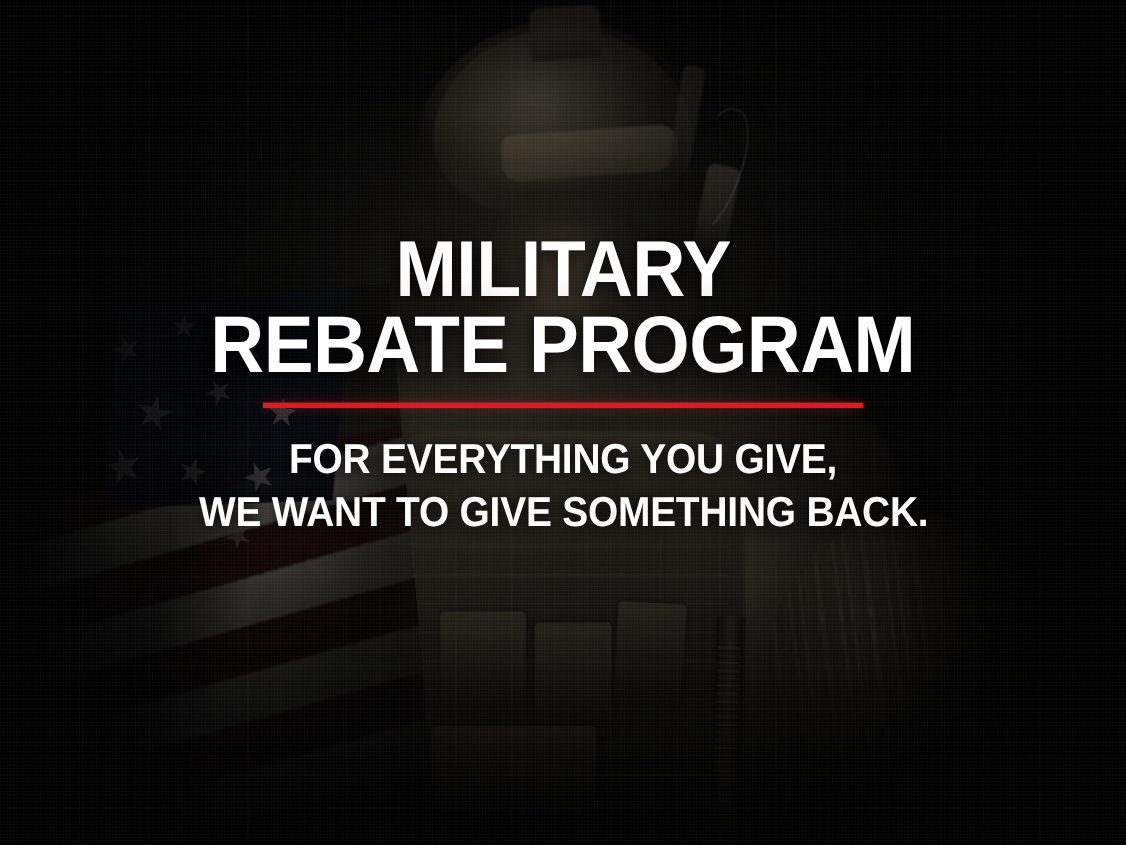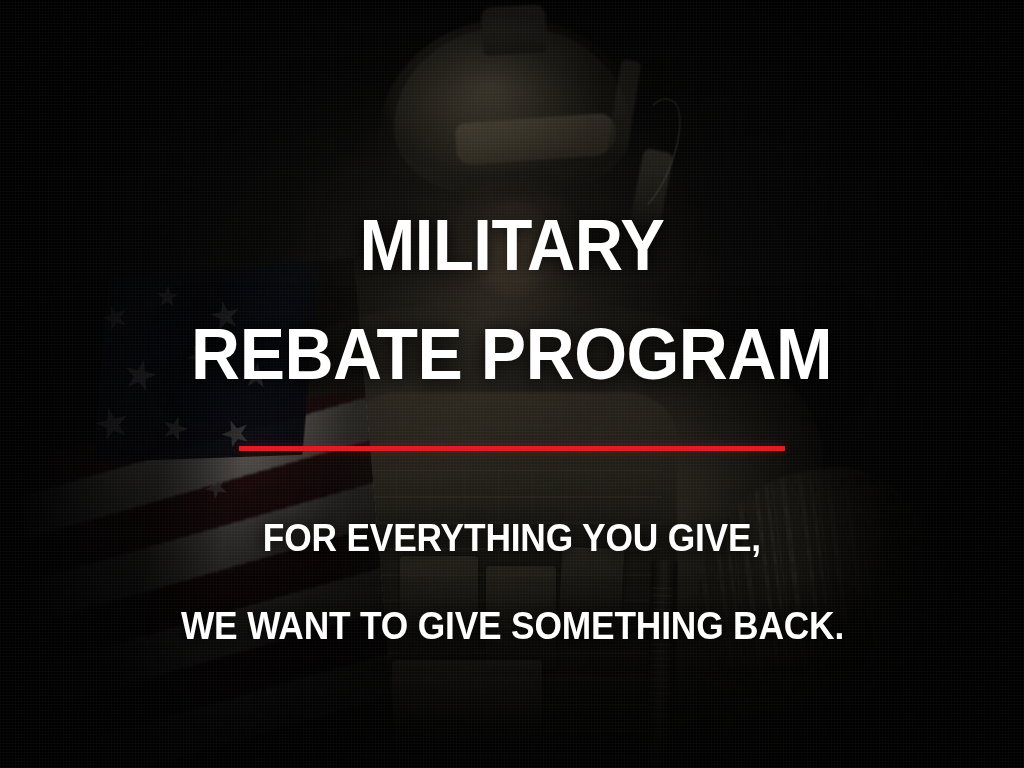--- a/index.html
+++ b/index.html
@@ -260,21 +260,20 @@
       repeating-linear-gradient(90deg, rgba(255,255,255,.4) 0 1px, transparent 1px 3px);
   }
 
   
   .overlay {
     position:absolute; inset:0;
     display:flex; flex-direction:column;
     align-items:center; justify-content:flex-start;
     padding-top:212px;
     text-align:center;
-    gap:40px;
   }
   .headline {
     color:#fff;
     font-family:"Liberation Sans", sans-serif;
     font-weight:bold;
     font-size:72px;
     line-height:.94;
     letter-spacing:-.5px;
     transform:scaleX(.93);
     text-shadow:0 2px 16px rgba(0,0,0,.72), 0 0 42px rgba(0,0,0,.55);

